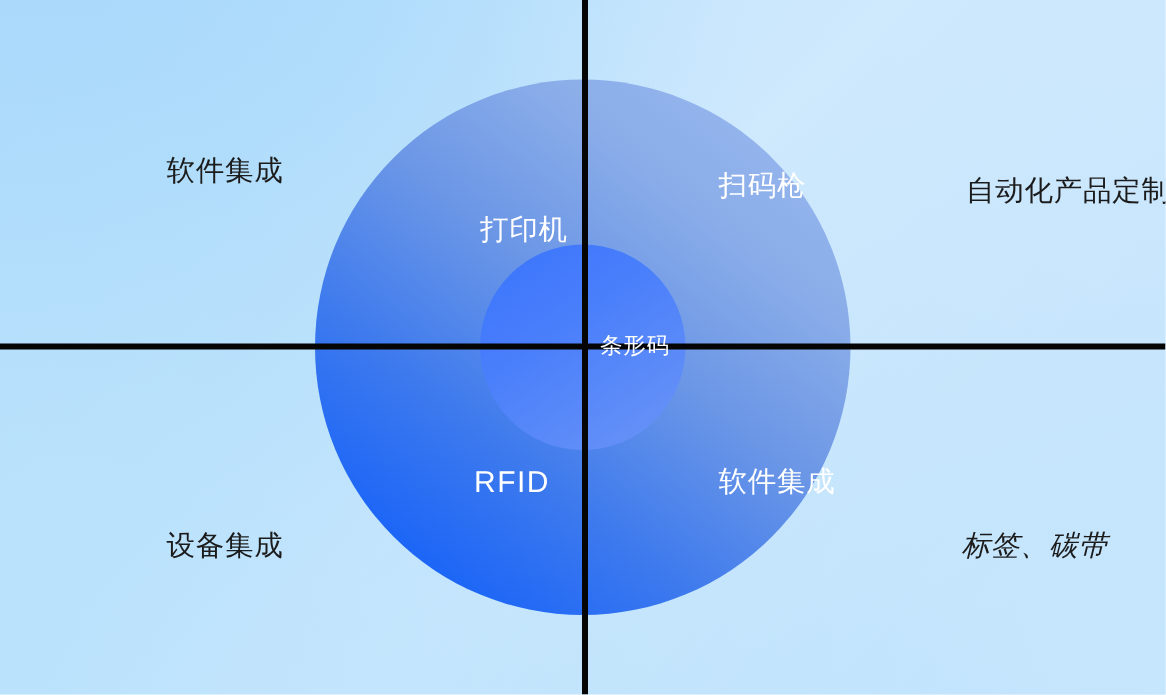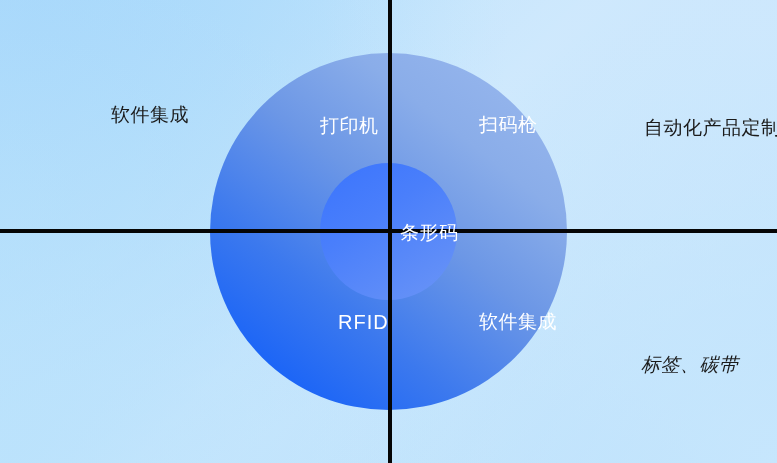--- a/index.html
+++ b/index.html
@@ -30,30 +30,30 @@
   }
   .ring-inner{
     position:absolute;left:320px;top:163px;width:137px;height:137px;border-radius:50%;
     background:linear-gradient(145deg,#3a74fd 0%,#4a7ffb 40%,#6b95f6 100%);
   }
 
   
   .lbl{position:absolute;white-space:nowrap;line-height:1;margin-left:48px;}
   .lbl-outer{color:#1b1b1b;font-size:19px;letter-spacing:.5px;}
   .lbl-inner{color:#ffffff;font-size:19px;letter-spacing:.5px;}
-  .lbl-core{color:#ffffff;font-size:19px;letter-spacing:.5px;text-align:center;}
+  .lbl-core{color:#ffffff;font-size:15px;letter-spacing:.5px;text-align:center;}
 
   .p-sw{left:63px;top:105px;}
   .p-auto{left:596px;top:118px;text-align:right;}
   .p-dev{left:63px;top:355px;}
   .p-lbl{left:593px;top:355px;font-style:italic;}
 
-  .p-printer{left:272px;top:116px;}
+  .p-printer{left:272px;top:144px;}
   .p-scanner{left:431px;top:115px;}
-  .p-rfid{left:290px;top:312px;font-size:20px;letter-spacing:1px;}
+  .p-rfid{left:268px;top:312px;font-size:20px;letter-spacing:1px;}
   .p-rent{left:431px;top:312px;}
 
   .p-barcode{left:352px;top:223px;}
 </style>
 </head>
 <body>
 
 <div id="stage">
 
   <div class="bg-tint t1"></div>
@@ -64,20 +64,21 @@
   <div class="ring-outer"></div>
   <div class="ring-inner"></div>
 
   <div class="axis axis-v"></div>
   <div class="axis axis-h"></div>
 
   <div class="lbl lbl-outer p-sw">软件集成</div>
 
   <div class="lbl lbl-outer p-auto">自动化产品定制</div>
 
+  <div class="lbl lbl-outer p-dev">设备集成</div>
 
   <div class="lbl lbl-outer p-lbl">标签、碳带</div>
 
   <div class="lbl lbl-inner p-printer">打印机</div>
 
   <div class="lbl lbl-inner p-scanner">扫码枪</div>
 
   <div class="lbl lbl-inner p-rfid">RFID</div>
 
   <div class="lbl lbl-inner p-rent">软件集成</div>

